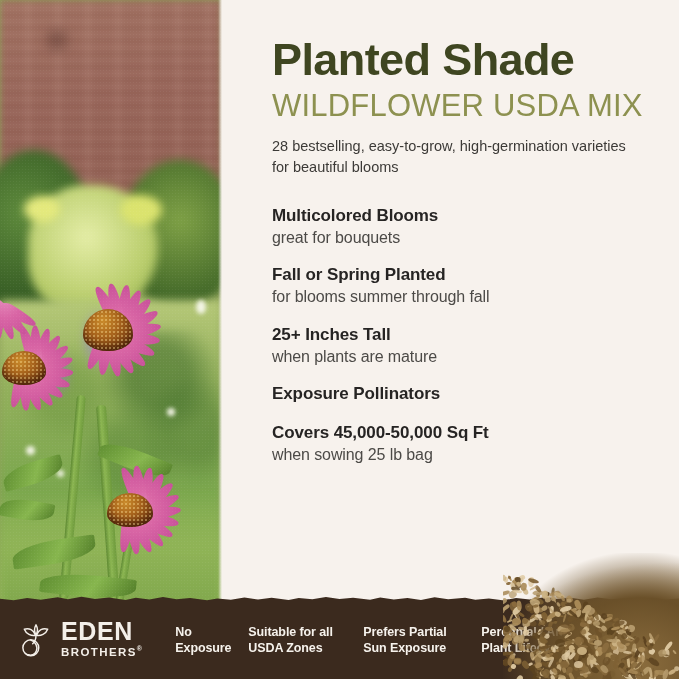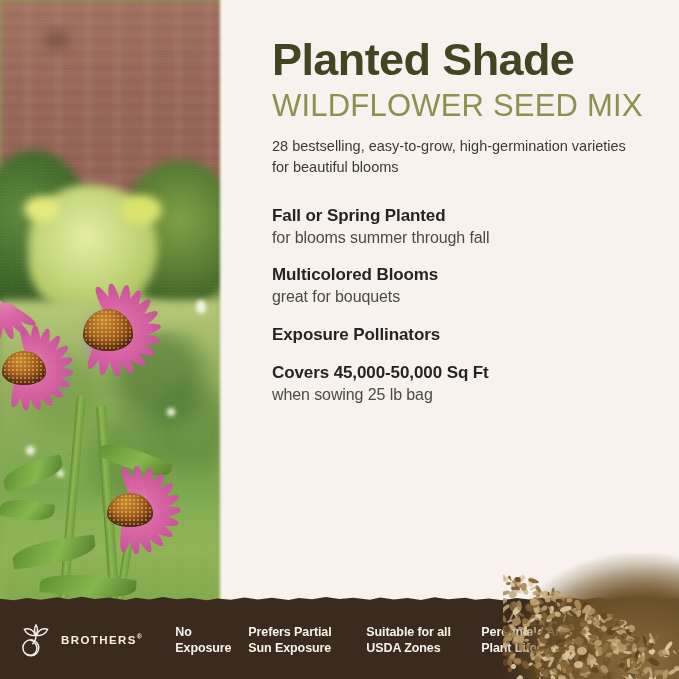--- a/index.html
+++ b/index.html
@@ -401,36 +401,40 @@
 
       <div class="photo-grain"></div>
       <div class="photo-edge-r"></div>
     </div>
   </div>
 
   <div class="content">
 
     <h1 class="title">Planted Shade</h1>
 
-    <h2 class="subtitle">WILDFLOWER SEED MIX</h2>
+    <h2 class="subtitle">WILDFLOWER USDA MIX</h2>
 
     <p class="lede">28 bestselling, easy-to-grow, high-germination varieties for beautiful blooms</p>
 
     <div class="features">
+
+      <div class="feature">
+        <p class="feature-title">Multicolored Blooms</p>
+        <p class="feature-sub">great for bouquets</p>
+      </div>
 
       <div class="feature">
         <p class="feature-title">Fall or Spring Planted</p>
         <p class="feature-sub">for blooms summer through fall</p>
       </div>
 
       <div class="feature">
-        <p class="feature-title">Multicolored Blooms</p>
-        <p class="feature-sub">great for bouquets</p>
-      </div>
-
+        <p class="feature-title">25+ Inches Tall</p>
+        <p class="feature-sub">when plants are mature</p>
+      </div>
 
       <div class="feature">
         <p class="feature-title">Exposure Pollinators</p>
       </div>
 
       <div class="feature">
         <p class="feature-title">Covers 45,000-50,000 Sq Ft</p>
         <p class="feature-sub">when sowing 25 lb bag</p>
       </div>
 
@@ -451,36 +455,37 @@
             <path d="M20.5 16.5 C 25.5 17.5, 31.5 15, 33.5 9.5 C 28 7.5, 22.5 10.5, 20.5 16.5 Z"></path>
 
             <path d="M20 16 C 17.8 12.4, 18.2 7.6, 20 4.5 C 21.8 7.6, 22.2 12.4, 20 16 Z"></path>
 
             <path d="M20 16.5 C 20 21, 18.6 24, 16.2 26.4"></path>
             <circle cx="14" cy="31" r="9.2"></circle>
             <path d="M14 22.2 C 19.6 24.2, 22.4 29.6, 20.4 34.8 C 18.8 38.8, 14.6 40.6, 10.8 39"></path>
           </svg>
         </span>
         <span class="logo-words">
+          <span class="logo-eden">EDEN</span>
           <span class="logo-brothers"><span>BROTHERS</span><span class="logo-reg">®</span></span>
         </span>
       </div>
 
       <div class="foot-cols">
         <div class="foot-col c1">
           <span>No</span><br>
           <span>Exposure</span>
         </div>
+        <div class="foot-col c2">
+          <span>Suitable for all</span><br>
+          <span>USDA Zones</span>
+        </div>
         <div class="foot-col c3">
           <span>Prefers Partial</span><br>
           <span>Sun Exposure</span>
-        </div>
-        <div class="foot-col c2">
-          <span>Suitable for all</span><br>
-          <span>USDA Zones</span>
         </div>
         <div class="foot-col c4">
           <span>Perennial / Annual</span><br>
           <span>Plant Lifecycle</span>
         </div>
       </div>
     </div>
   </div>
 
   <div class="seeds">

